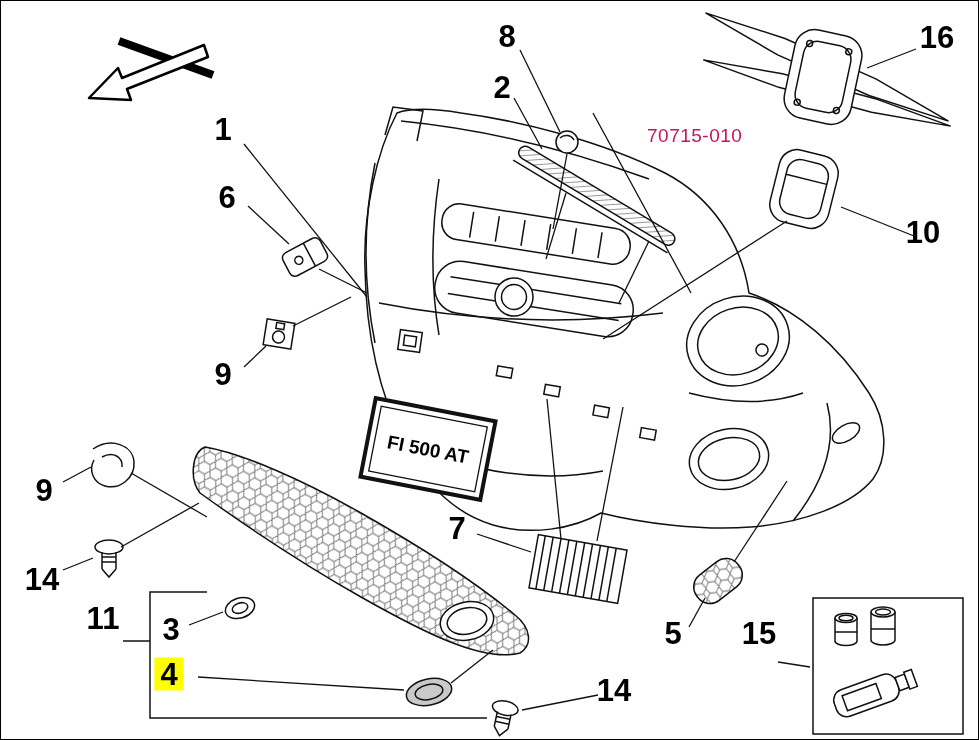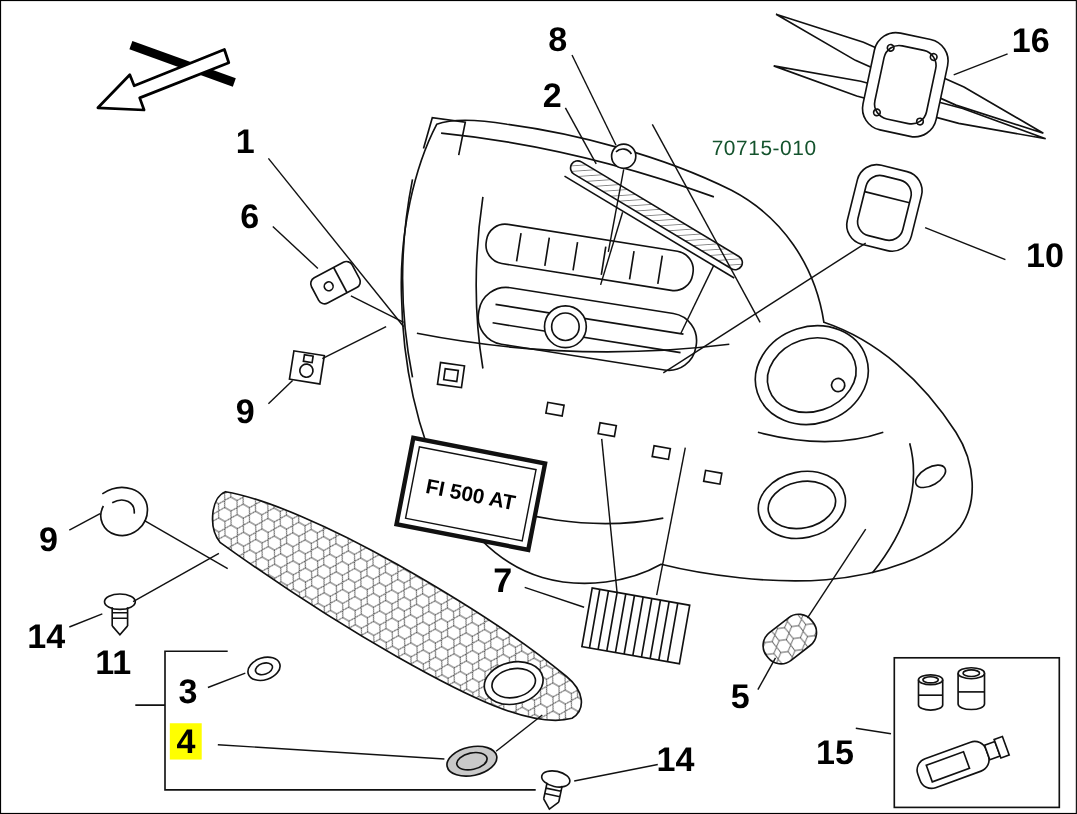--- a/index.html
+++ b/index.html
@@ -2,21 +2,21 @@
 <html><head>
 <meta charset="utf-8">
 <style>
   html,body{margin:0;padding:0;background:#888;}
   .stage{position:relative;width:979px;height:740px;background:#fff;border:1px solid #000;
          box-sizing:border-box;overflow:hidden;font-family:"Liberation Sans",sans-serif;}
   .stage svg{position:absolute;left:0;top:0;}
   .callout{position:absolute;transform:translate(-50%,-50%);font-weight:700;font-size:31px;
            line-height:1;color:#000;cursor:pointer;user-select:none;}
   .callout.highlight{background:#ffff00;padding:1px 6px;}
-  .part-number{position:absolute;left:646px;top:124px;font-size:19px;color:#14532d;letter-spacing:0.5px;}
+  .part-number{position:absolute;left:646px;top:124px;font-size:19px;color:#be185d;letter-spacing:0.5px;}
   text{font-family:"Liberation Sans",sans-serif;}
 </style>
 </head>
 <body>
 
 <div class="stage">
 
 <svg width="979" height="740" viewBox="0 0 979 740">
   <defs>
     <pattern id="hexpat" width="13" height="11" patternUnits="userSpaceOnUse" patternTransform="rotate(30)">
@@ -237,26 +237,26 @@
     <line x1="777" y1="661" x2="809" y2="666"></line>
   </g>
 </svg>
 
   <div class="callout" style="left:222px;top:128px">1</div>
   <div class="callout" style="left:226px;top:196px">6</div>
   <div class="callout" style="left:222px;top:373px">9</div>
   <div class="callout" style="left:506px;top:35px">8</div>
   <div class="callout" style="left:501px;top:86px">2</div>
   <div class="callout" style="left:936px;top:36px">16</div>
-  <div class="callout" style="left:949px;top:231px">10</div>
+  <div class="callout" style="left:922px;top:231px">10</div>
   <div class="callout" style="left:43px;top:489px">9</div>
   <div class="callout" style="left:41px;top:578px">14</div>
-  <div class="callout" style="left:102px;top:601px">11</div>
+  <div class="callout" style="left:102px;top:617px">11</div>
   <div class="callout" style="left:170px;top:628px">3</div>
   <div class="callout highlight" style="left:168px;top:673px">4</div>
   <div class="callout" style="left:456px;top:527px">7</div>
   <div class="callout" style="left:672px;top:632px">5</div>
   <div class="callout" style="left:613px;top:689px">14</div>
-  <div class="callout" style="left:758px;top:683px">15</div>
+  <div class="callout" style="left:758px;top:632px">15</div>
 
   <div class="part-number">70715-010</div>
 
 </div>
 
 </body></html>

